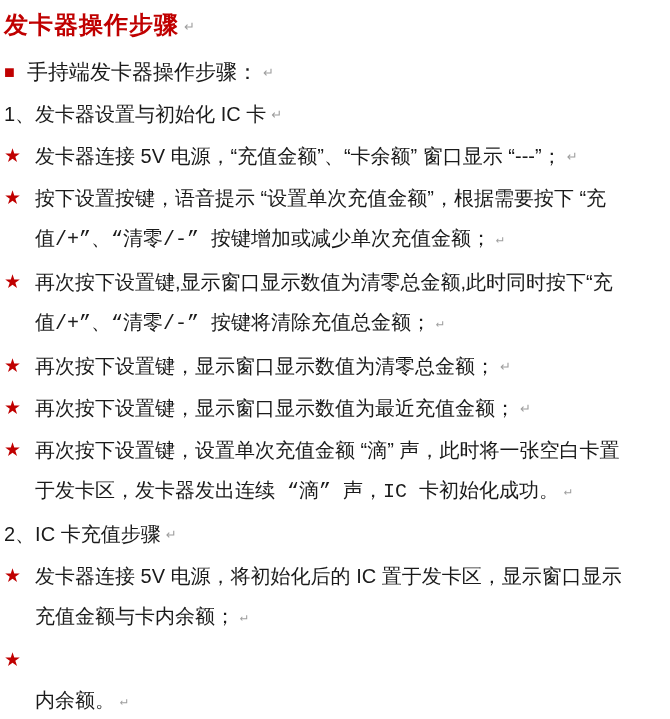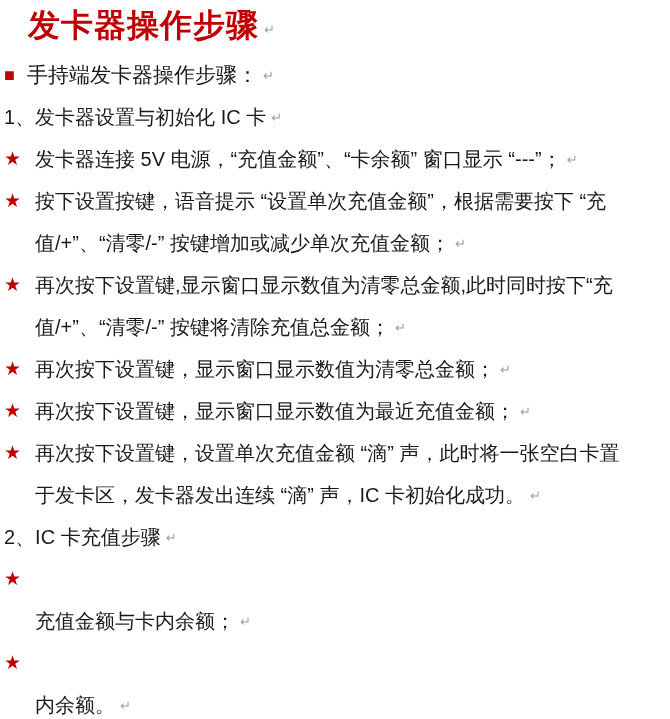--- a/index.html
+++ b/index.html
@@ -11,25 +11,24 @@
     font-family: "Liberation Sans", sans-serif;
     color: var(--text, #1a1a1a);
     padding: 2px 4px 0 4px;
     overflow: hidden;
   }
   .title-row {
     line-height: 46px;
     white-space: nowrap;
   }
   .title {
-    font-size: 32px;
+    font-size: 24px;
     font-weight: bold;
     color: var(--accent, #C00000);
     letter-spacing: 1px;
-    margin-left: 24px;
   }
   .row {
     font-size: 20px;
     line-height: 42px;
     height: 42px;
     white-space: nowrap;
   }
   .heading-row { font-size: 21px; }
   .sq {
     color: var(--accent, #C00000);
@@ -38,21 +37,21 @@
     vertical-align: 1px;
   }
   .item { position: relative; padding-left: 31px; }
   .star {
     position: absolute;
     left: 0;
     top: 0;
     color: var(--accent, #C00000);
     font-size: 19px;
   }
-  .cont { padding-left: 31px; }
+  .cont { padding-left: 31px; font-family: Liberation Mono, monospace; }
   .pmark {
     color: var(--mark, #9e9e9e);
     font-size: 13px;
     margin-left: 5px;
     vertical-align: 2px;
   }
 </style>
 </head>
 <body>
 
@@ -101,21 +100,21 @@
   </div>
   <div class="row cont">
     <span>于发卡区，发卡器发出连续 “滴” 声，IC 卡初始化成功。</span><span class="pmark">↵</span>
   </div>
 
   <div class="row">
     <span>2、IC 卡充值步骤</span><span class="pmark">↵</span>
   </div>
 
   <div class="row item">
-    <span class="star">★</span>
+    <span class="star">★</span><span>发卡器连接 5V 电源，将初始化后的 IC 置于发卡区，显示窗口显示</span>
   </div>
   <div class="row cont">
     <span>充值金额与卡内余额；</span><span class="pmark">↵</span>
   </div>
 
   <div class="row item">
     <span class="star">★</span>
   </div>
   <div class="row cont">
     <span>内余额。</span><span class="pmark">↵</span>

